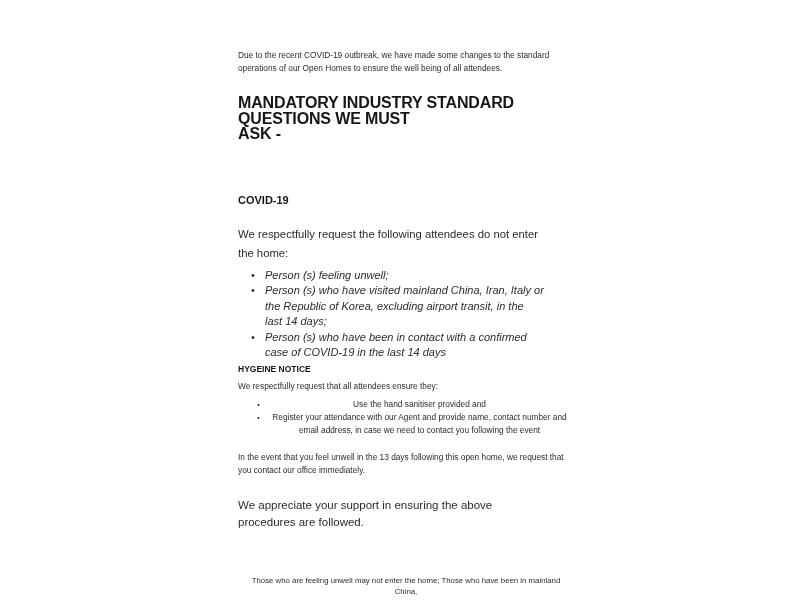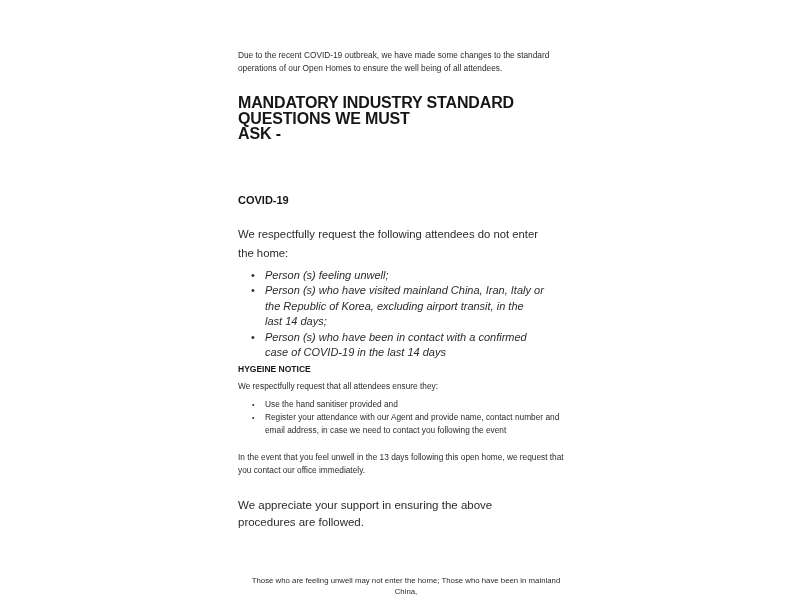--- a/index.html
+++ b/index.html
@@ -77,20 +77,21 @@
     color: #161616;
   }
   .hygiene-intro {
     margin-top: 4px;
     font-size: 8.3px;
     line-height: 13px;
     color: #2b2b2b;
   }
   .bullets-sm {
     margin-top: 5px;
+    text-align: center;
   }
   .bullets-sm .bullet-row {
     display: flex;
     font-size: 8.3px;
     line-height: 13px;
     color: #2b2b2b;
   }
   .bullets-sm .marker {
     margin-left: 14px;
     width: 13px;

